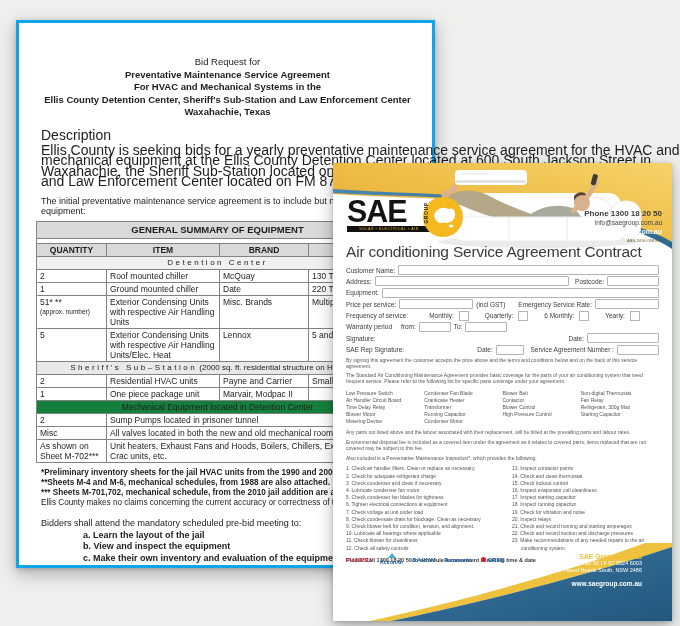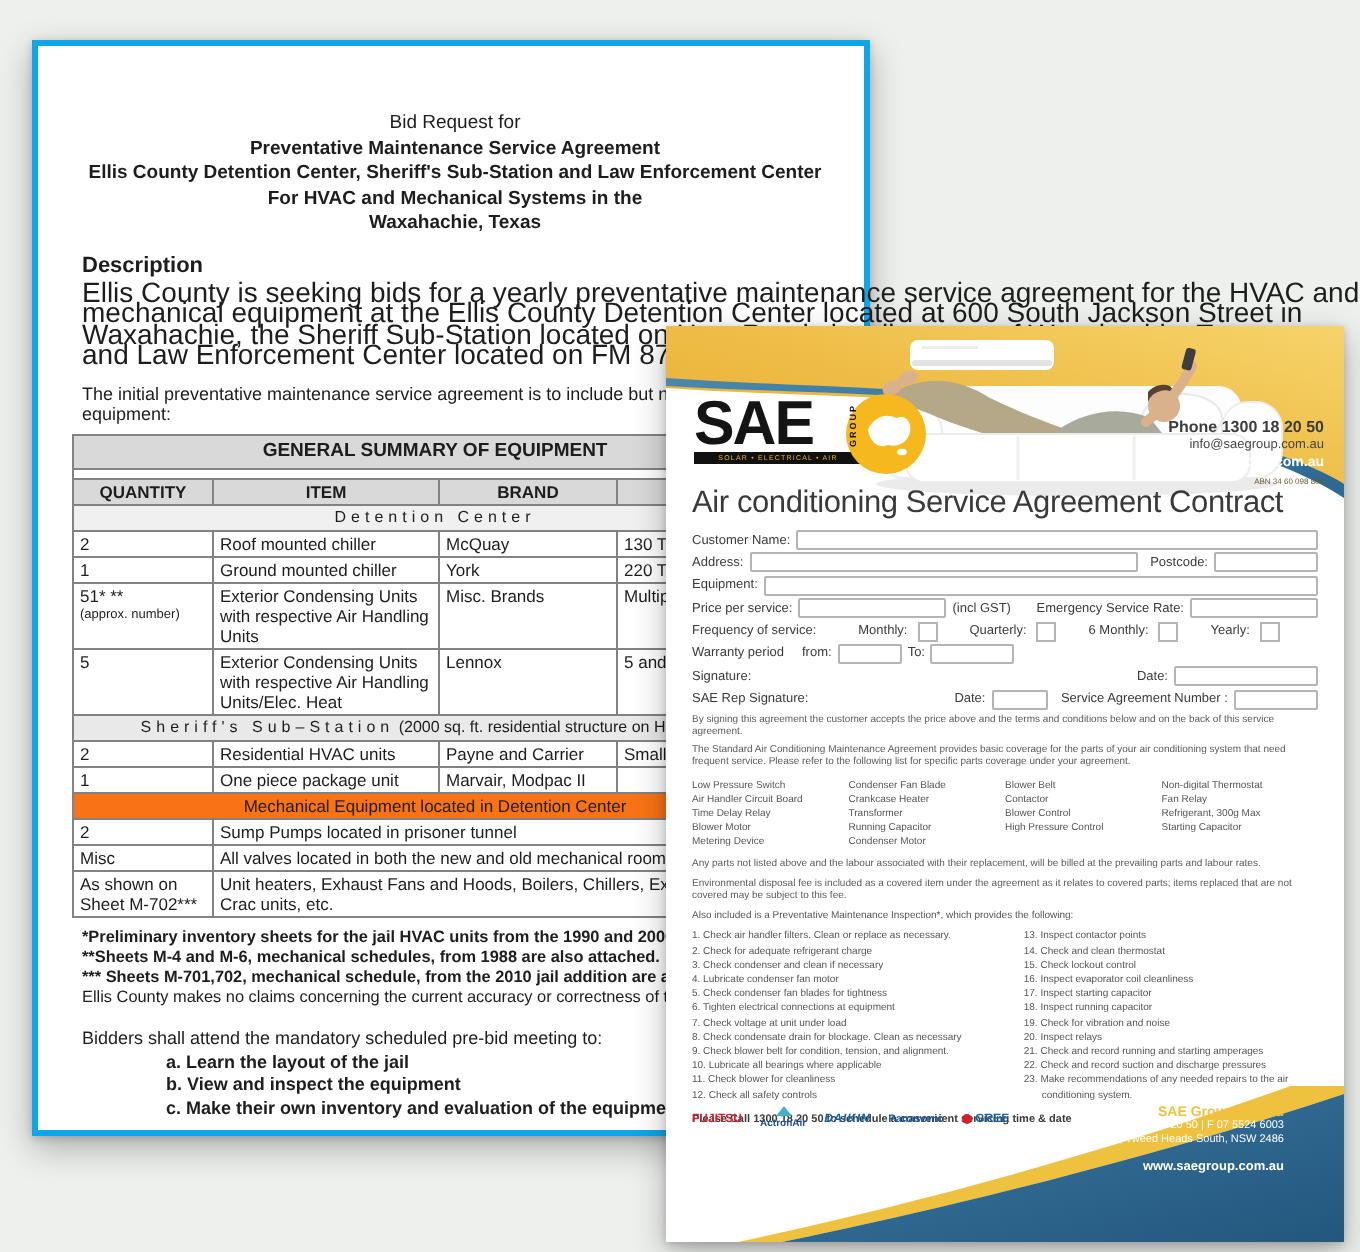--- a/index.html
+++ b/index.html
@@ -3,34 +3,34 @@
 <meta charset="utf-8">
 <style>
   html,body{margin:0;padding:0;}
   body{width:680px;height:626px;background:#eef0ee;font-family:"Liberation Sans",sans-serif;position:relative;overflow:hidden;}
   .page{position:absolute;background:#fff;box-shadow:0 6px 16px rgba(0,0,0,.28),0 1px 4px rgba(0,0,0,.18);}
   
   #left-page{left:16px;top:20px;width:413px;height:542px;border:3px solid #0ea5e9;z-index:1;}
   .ld-content{position:absolute;left:0;top:0;right:0;bottom:0;padding:33px 18px 0 22px;color:#1d1d1d;}
   .t-lines{text-align:center;font-size:9.5px;font-weight:700;line-height:12.5px;}
   .t-lines>:first-child{font-weight:400;}
-  .desc-h{font-weight:700;font-size:11px;margin-top:8px;}
+  .desc-h{font-weight:400;font-size:14px;margin-top:8px;}
   .desc-lines{font-size:14px;line-height:10.5px;margin-top:2px;}
   .desc-line{white-space:nowrap;}
   .intro{font-size:9px;line-height:10.5px;margin-top:9px;}
   .intro div{white-space:nowrap;}
   table.eq{border-collapse:collapse;margin-top:4px;table-layout:fixed;width:362px;margin-left:-5px;}
   table.eq td,table.eq th{border:1px solid #828282;font-size:8.5px;padding:1px 3px;vertical-align:top;line-height:10px;}
   .eq .ttl{background:#d9d9d9;font-weight:700;text-align:center;font-size:9.5px;padding:3px 2px;}
   .eq .spacer td{border-left:1px solid #828282;border-right:1px solid #828282;height:4px;padding:0;}
   .eq .head th{background:#d9d9d9;text-align:center;font-weight:700;}
   .eq .sec{text-align:center;letter-spacing:2.5px;font-size:8px;background:#f0f0f0;white-space:nowrap;overflow:visible;}
   .eq .sec-sheriff{background:#e9e9e9;text-align:center;font-size:8px;white-space:nowrap;}
   .eq .sec-sheriff .sp{letter-spacing:2.5px;}
-  .eq .sec-mech{background:#f97316;text-align:center;font-size:8.5px;}
+  .eq .sec-mech{background:#15803d;text-align:center;font-size:8.5px;}
   .qty-note{font-size:6.5px;display:block;}
   .fnotes{margin-top:5px;font-size:8.2px;line-height:10.3px;font-weight:700;}
   .fnotes>div{white-space:nowrap;}
   .fnotes>:last-child{font-weight:400;}
   .bid-intro{font-size:9px;margin-top:9px;}
   .bid-items{font-size:9px;font-weight:700;line-height:11.5px;margin-top:2px;padding-left:42px;}
   
   #right-page{left:333px;top:163px;width:339px;height:458px;z-index:2;}
   .hdr-svg{position:absolute;left:0;top:0;width:339px;height:92px;}
   .hdr-contact{position:absolute;right:10px;top:8px;text-align:right;line-height:9px;margin-top:38px;}
@@ -78,22 +78,22 @@
   .ft-web{font-size:6.5px;font-weight:700;color:#fff;margin-top:6px;}
 </style>
 </head>
 <body>
 
 <div class="page" id="left-page">
   <div class="ld-content">
     <div class="t-lines">
         <div>Bid Request for</div>
         <div>Preventative Maintenance Service Agreement</div>
+        <div>For HVAC and Mechanical Systems in the</div>
         <div>Ellis County Detention Center, Sheriff's Sub-Station and Law Enforcement Center</div>
-        <div>For HVAC and Mechanical Systems in the</div>
         <div>Waxahachie, Texas</div>
       </div>
     <div class="desc-h">Description</div>
     <div class="desc-lines">
         <div class="desc-line">Ellis County is seeking bids for a yearly preventative maintenance service agreement for the HVAC and</div>
         <div class="desc-line">mechanical equipment at the Ellis County Detention Center located at 600 South Jackson Street in</div>
         <div class="desc-line">Waxahachie, the Sheriff Sub-Station located on Hoyt Road six miles west of Waxahachie, Texas,</div>
         <div class="desc-line">and Law Enforcement Center located on FM 878 two miles east of Waxahachie.</div>
       </div>
     <div class="intro">
@@ -126,21 +126,21 @@
           </tr>
       <tr>
         <td>2</td>
         <td>Roof mounted chiller</td>
         <td>McQuay</td>
         <td>130 Ton</td>
       </tr>
       <tr>
         <td>1</td>
         <td>Ground mounted chiller</td>
-        <td>York</td>
+        <td>Date</td>
         <td>220 Ton</td>
       </tr>
       <tr>
         <td><span>51* **</span><span class="qty-note">(approx. number)</span></td>
         <td>Exterior Condensing Units with respective Air Handling Units</td>
         <td>Misc. Brands</td>
         <td>Multiple</td>
       </tr>
       <tr>
         <td>5</td>

